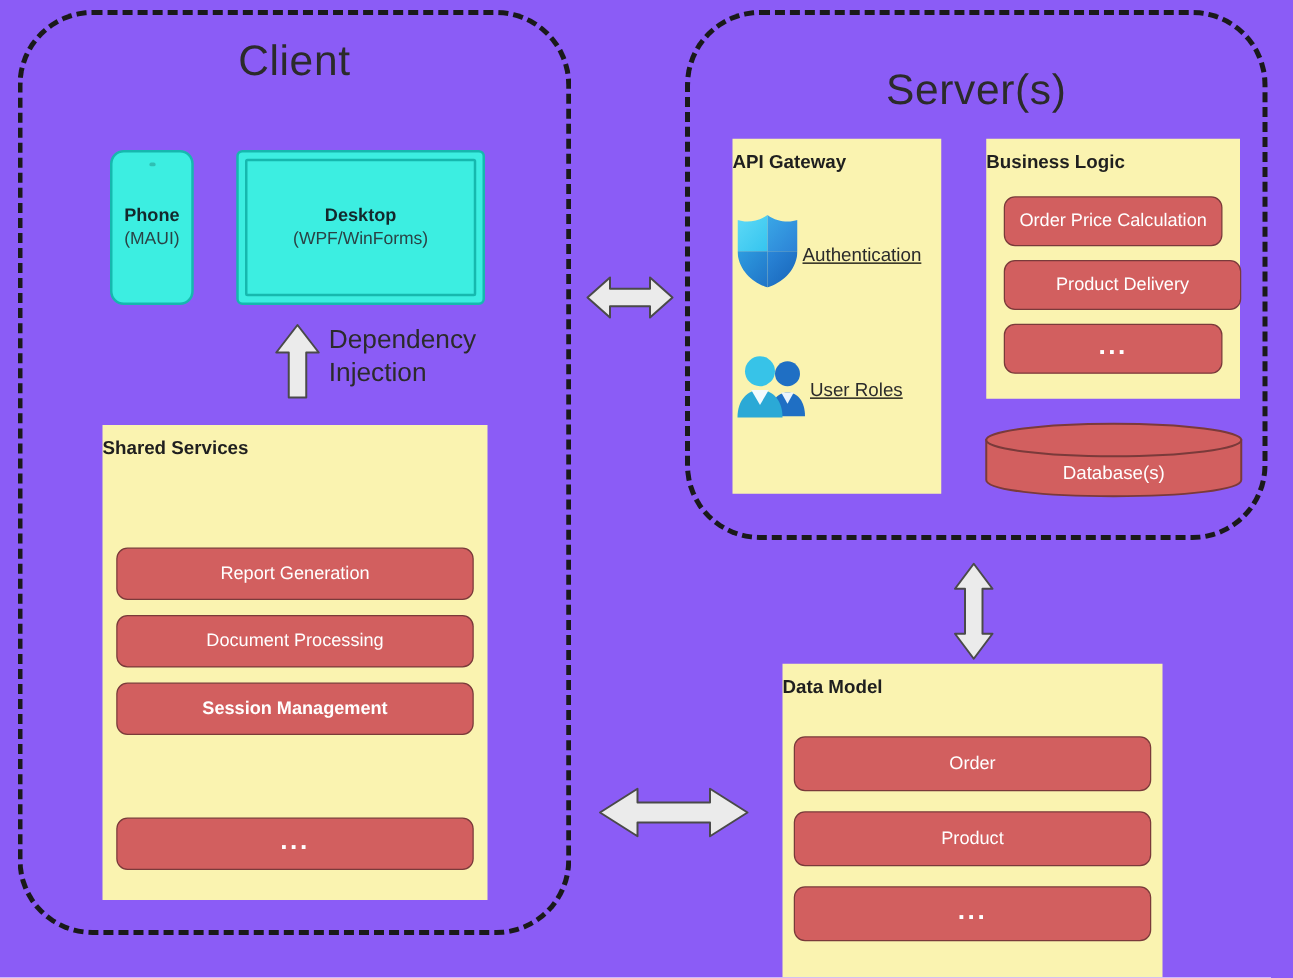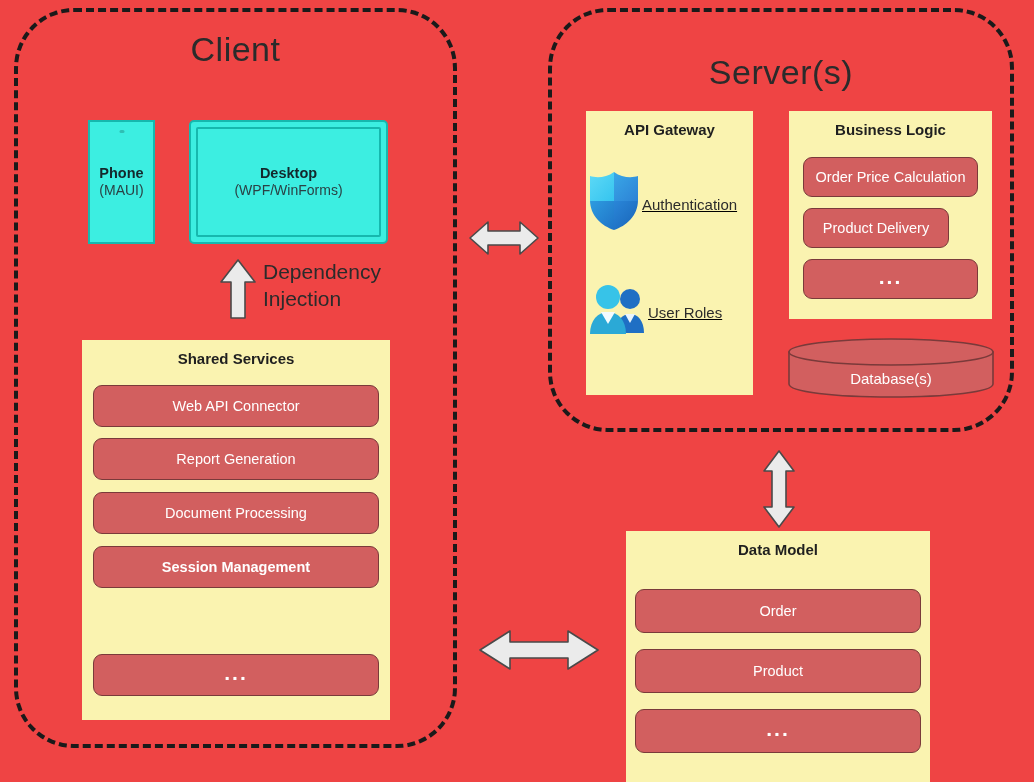--- a/index.html
+++ b/index.html
@@ -4,21 +4,21 @@
 <style>
   html, body {
     margin: 0;
     padding: 0;
     background: #ffffff;
   }
   #canvas {
     position: relative;
     width: 1034px;
     height: 782px;
-    background: #ef4444;
+    background: #8b5cf6;
     font-family: "Liberation Sans", sans-serif;
     overflow: hidden;
   }
 
   
   .zone {
     position: absolute;
     border: 4px dashed #1a1a1a;
     border-radius: 60px;
     box-sizing: border-box;
@@ -52,21 +52,21 @@
     line-height: 1.25;
     color: #14282c;
   }
   .device .sub {
     font-size: 14px;
     font-weight: 400;
     line-height: 1.25;
     color: #2a4245;
   }
   #phone-device {
-    border-radius: 0;
+    border-radius: 11px;
   }
   #phone-speaker {
     position: absolute;
     top: 8px;
     left: 50%;
     transform: translateX(-50%);
     width: 5px;
     height: 3px;
     border-radius: 2px;
     background: #2fbfb4;
@@ -88,21 +88,20 @@
   .panel {
     position: absolute;
     background: #faf3b0;
     box-sizing: border-box;
   }
   .panel-title {
     position: absolute;
     top: 10px;
     left: 0;
     right: 0;
-    text-align: center;
     font-size: 15px;
     font-weight: bold;
     color: #1f1f1f;
   }
 
   
   .chip {
     position: absolute;
     background: #d25f5f;
     border: 1.6px solid #7a3a3a;
@@ -189,21 +188,20 @@
 
   <svg class="arrow" style="left:219px; top:258px;" width="38" height="62" viewBox="0 0 38 62">
     <polygon points="19,2 36,24 26,24 26,60 12,60 12,24 2,24" fill="#ebebeb" stroke="#4a4a4a" stroke-width="1.6" stroke-linejoin="round"></polygon>
   </svg>
   <div class="free-label" style="left:263px; top:258px; width:170px;">Dependency
 Injection</div>
 
   <div class="panel" id="shared-services-panel" style="left:82px; top:340px; width:308px; height:380px;">
     <div class="panel-title">Shared Services</div>
   </div>
-  <div class="chip" style="left:93px; top:385px; width:286px; height:42px;">Web API Connector</div>
   <div class="chip" style="left:93px; top:492px; width:286px; height:42px;">Document Processing</div>
   <div class="chip" style="left:93px; top:438px; width:286px; height:42px;">Report Generation</div>
   <div class="chip" style="left:93px; top:546px; width:286px; height:42px;font-weight:bold;">Session Management</div>
   <div class="chip dots" style="left:93px; top:654px; width:286px; height:42px;">...</div>
 
   <div class="zone" id="server-zone" style="left:548px; top:8px; width:466px; height:424px;"></div>
   <div class="zone-title" style="left:548px; top:30px; width:466px;margin-top:23px;">Server(s)</div>
 
   <div class="panel" id="api-gateway-panel" style="left:586px; top:111px; width:167px; height:284px;">
     <div class="panel-title">API Gateway</div>
@@ -253,21 +251,21 @@
       <path d="M4 51 C4 37 12 29 22 29 C32 29 40 37 40 51 Z" fill="#2ba9d6"></path>
       <path d="M15 29 L22 41 L29 29 Z" fill="#f3fbfe"></path>
     </svg>
     <span class="icon-caption">User Roles</span>
   </div>
 
   <div class="panel" id="business-logic-panel" style="left:789px; top:111px; width:203px; height:208px;">
     <div class="panel-title">Business Logic</div>
   </div>
   <div class="chip" style="left:803px; top:157px; width:175px; height:40px;">Order Price Calculation</div>
-  <div class="chip" style="left:803px; top:208px; width:146px; height:40px;">Product Delivery</div>
+  <div class="chip" style="left:803px; top:208px; width:190px; height:40px;">Product Delivery</div>
   <div class="chip dots" style="left:803px; top:259px; width:175px; height:40px;">...</div>
 
   <div id="database-cylinder" style="left:787px; top:337px; width:208px; height:62px;">
     <svg width="208" height="62" viewBox="0 0 208 62" style="position:absolute; left:0; top:0;">
       <path d="M2 15 L2 47 C2 55 48 60 104 60 C160 60 206 55 206 47 L206 15 Z" fill="#d25f5f" stroke="#7a3a3a" stroke-width="1.6"></path>
       <ellipse cx="104" cy="15" rx="102" ry="13" fill="#d25f5f" stroke="#7a3a3a" stroke-width="1.6"></ellipse>
     </svg>
     <span class="cyl-label">Database(s)</span>
   </div>
 

